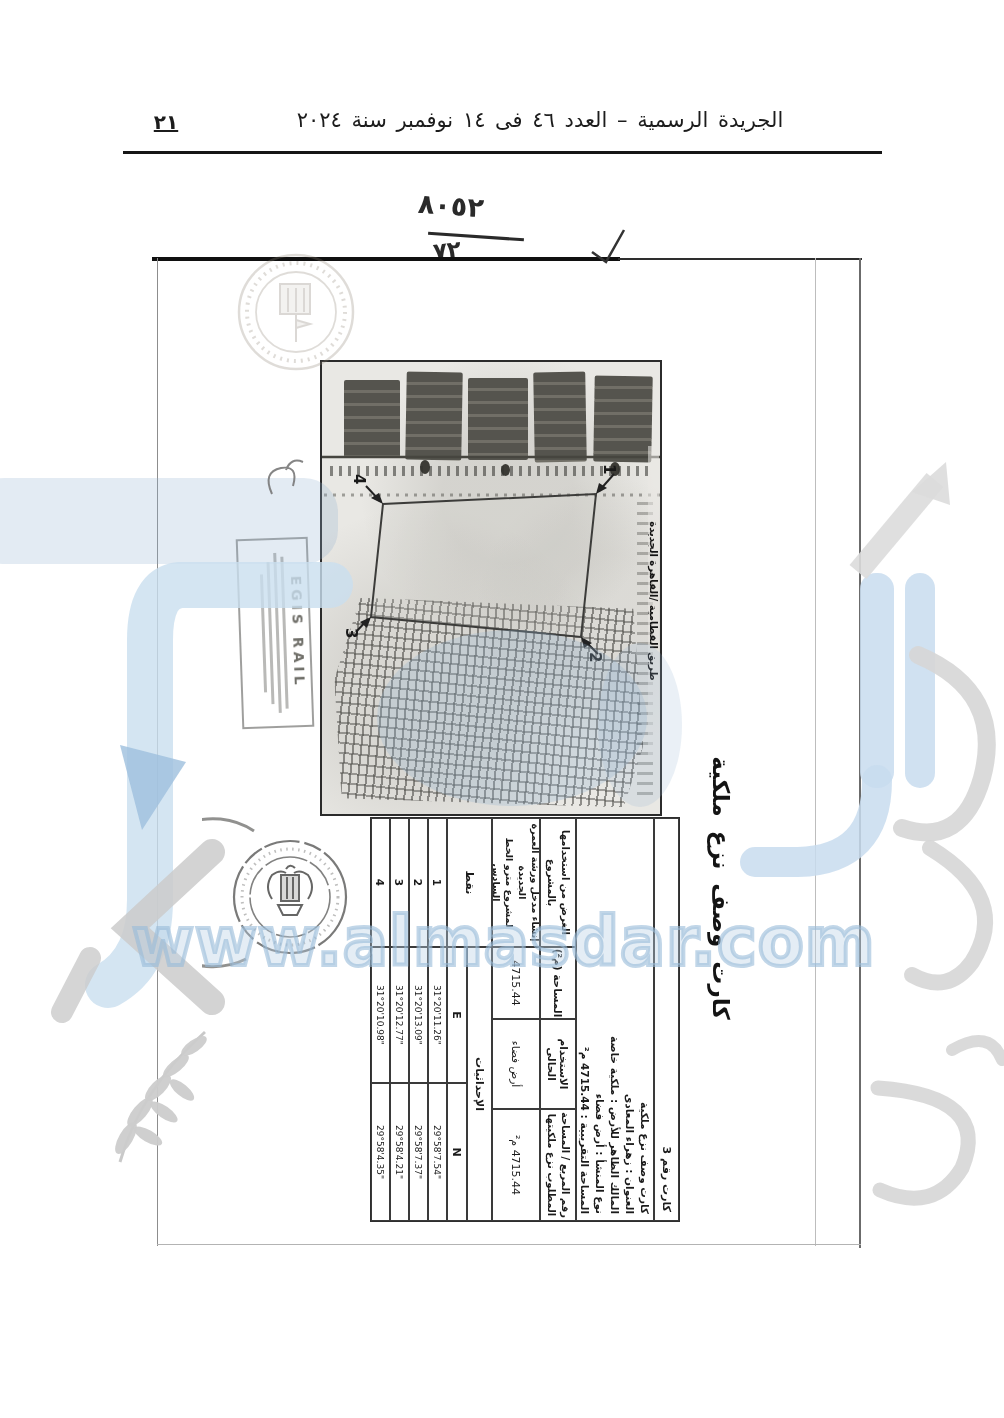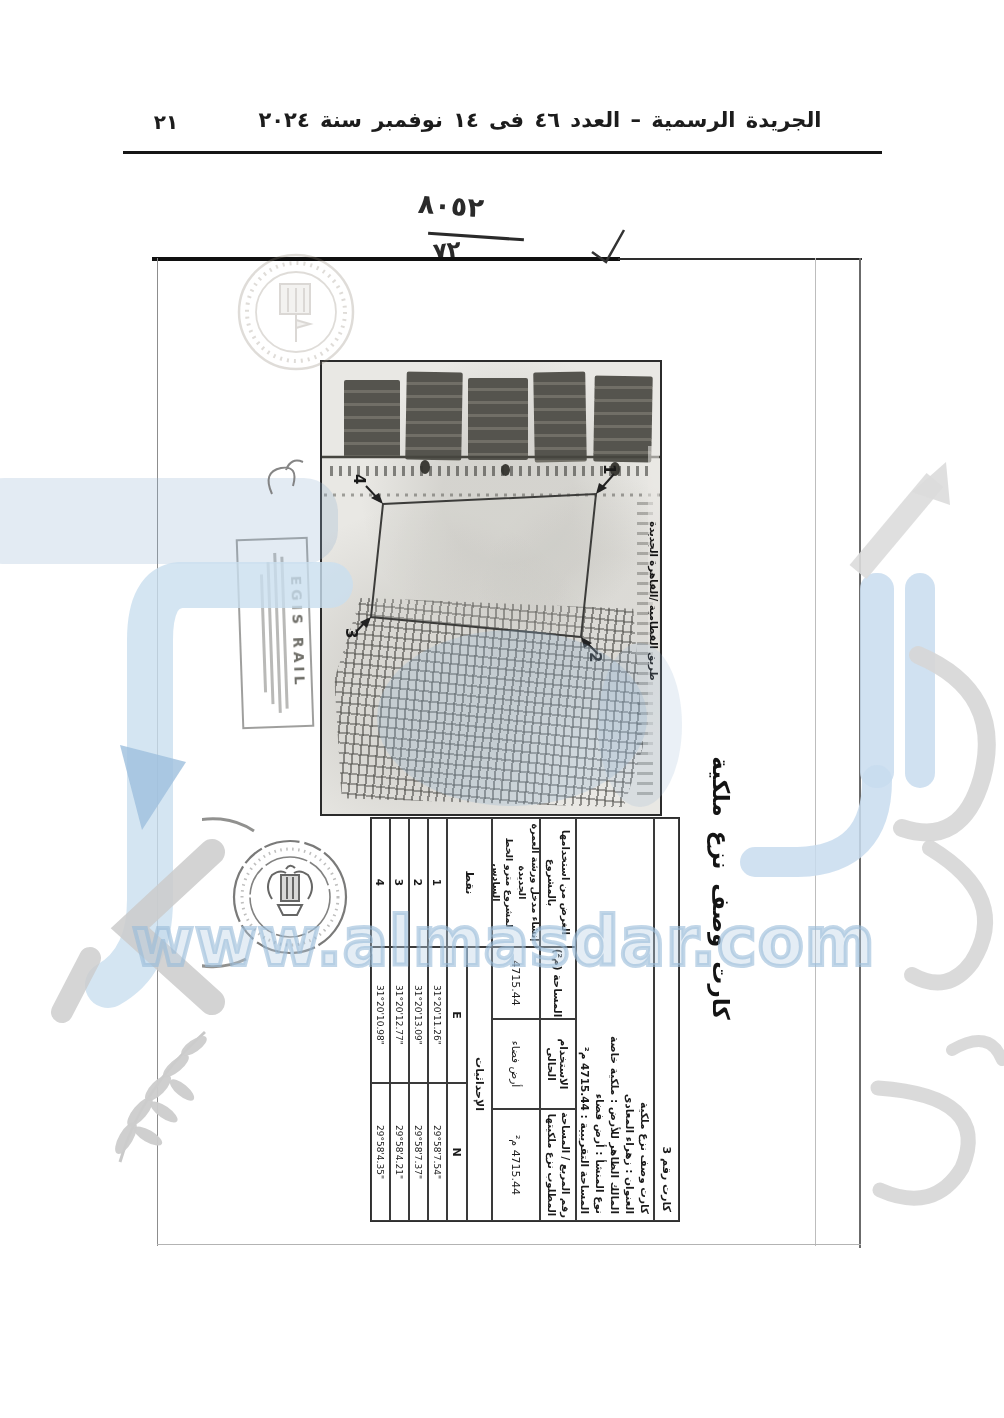--- a/index.html
+++ b/index.html
@@ -1,21 +1,21 @@
 <!DOCTYPE html>
 <html lang="ar"><head>
 <meta charset="utf-8">
 <style>
   html,body{margin:0;padding:0;background:#9a9a9a;}
   .page{position:relative;width:1004px;height:1418px;background:#ffffff;overflow:hidden;
         font-family:"DejaVu Sans",sans-serif;color:#1c1c1c;}
   .abs{position:absolute;}
   
-  .gz-title{left:180px;top:108px;width:720px;text-align:center;font-size:21px;font-weight:bold;direction:rtl;word-spacing:3px;}
-  .gz-pn{left:146px;top:110px;width:40px;font-size:20px;font-weight:bold;text-align:center;}
+  .gz-title{left:180px;top:108px;width:720px;text-align:center;font-size:21px;font-weight:normal;direction:rtl;word-spacing:3px;}
+  .gz-pn{left:146px;top:110px;width:40px;font-size:20px;font-weight:bold;text-align:center;text-decoration:underline;}
   .gz-rule{left:123px;top:151px;width:759px;height:3px;background:#161616;}
   
   .hw{color:#2a2a2a;font-weight:bold;}
   .hw-top{left:418px;top:190px;font-size:27px;letter-spacing:7px;transform:rotate(4deg);}
   .hw-bar{left:428px;top:235px;width:96px;height:3px;background:#2a2a2a;transform:rotate(4deg);}
   .hw-bot{left:433px;top:237px;font-size:23px;letter-spacing:5px;transform:rotate(-6deg);}
   
   .doc-top1{left:152px;top:257px;width:468px;height:4px;background:#101010;}
   .doc-top2{left:618px;top:258px;width:244px;height:2px;background:#2e2e2e;}
   .doc-left{left:157px;top:258px;width:1px;height:988px;background:#8d8d8d;}

